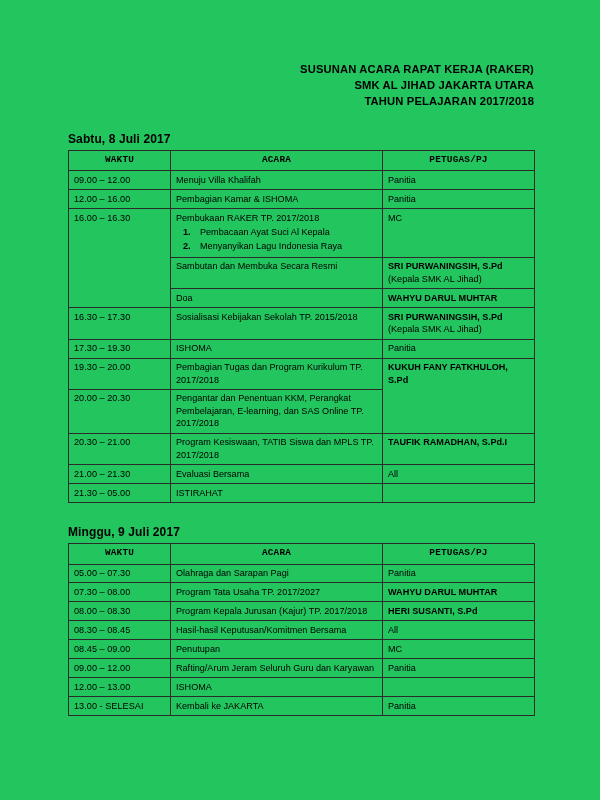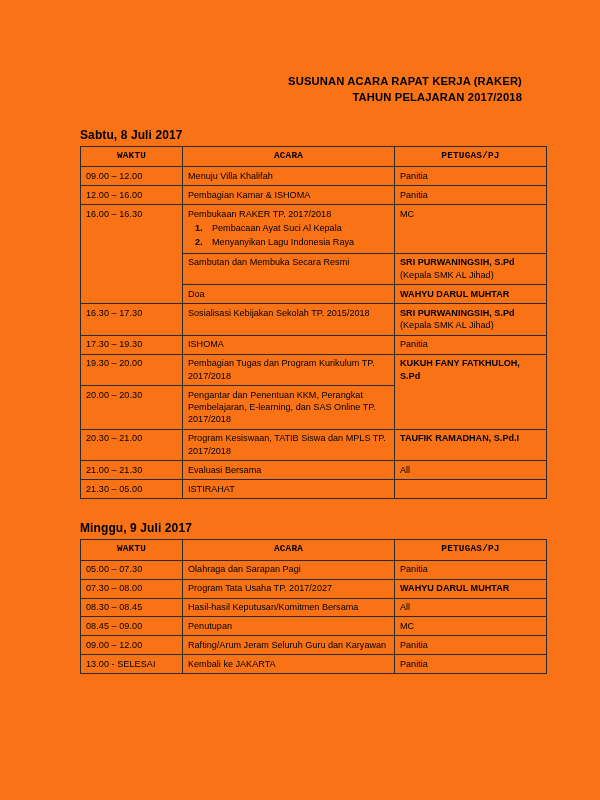--- a/index.html
+++ b/index.html
@@ -13,22 +13,22 @@
     height: 800px;
     font-family: "Liberation Sans", sans-serif;
     color: #000000;
     overflow: hidden;
   }
   .page {
     position: relative;
     width: 600px;
     height: 800px;
     box-sizing: border-box;
-    padding: 12px;
-    background: #f97316;
+    padding: 0;
+    background: #22c55e;
   }
 
   
   .doc-header {
     text-align: right;
     padding: 62px 66px 0 66px;
     line-height: 1.42;
   }
   .doc-header .hline {
     font-size: 11.2px;
@@ -110,20 +110,21 @@
     font-weight: bold;
   }
 </style>
 </head>
 <body>
 
 <div class="page">
 
   <div class="doc-header">
     <div class="hline">SUSUNAN ACARA RAPAT KERJA (RAKER)</div>
+    <div class="hline">SMK AL JIHAD JAKARTA UTARA</div>
     <div class="hline">TAHUN PELAJARAN 2017/2018</div>
   </div>
 
   <div class="day-section sec-sabtu">
     <div class="day-label">Sabtu, 8 Juli 2017</div>
 
     <table class="sched">
       <colgroup>
         <col class="c-waktu">
           <col class="c-acara">
@@ -235,35 +236,45 @@
           <td class="waktu">05.00 – 07.30</td>
           <td class="acara">Olahraga dan Sarapan Pagi</td>
           <td class="petugas">Panitia</td>
         </tr>
         <tr>
           <td class="waktu">07.30 – 08.00</td>
           <td class="acara">Program Tata Usaha TP. 2017/2027</td>
           <td class="petugas bold">WAHYU DARUL MUHTAR</td>
         </tr>
         <tr>
+          <td class="waktu">08.00 – 08.30</td>
+          <td class="acara">Program Kepala Jurusan (Kajur) TP. 2017/2018</td>
+          <td class="petugas bold">HERI SUSANTI, S.Pd</td>
+        </tr>
+        <tr>
           <td class="waktu">08.30 – 08.45</td>
           <td class="acara">Hasil-hasil Keputusan/Komitmen Bersama</td>
           <td class="petugas">All</td>
         </tr>
         <tr>
           <td class="waktu">08.45 – 09.00</td>
           <td class="acara">Penutupan</td>
           <td class="petugas">MC</td>
         </tr>
         <tr>
           <td class="waktu">09.00 – 12.00</td>
           <td class="acara">Rafting/Arum Jeram Seluruh Guru dan Karyawan</td>
           <td class="petugas">Panitia</td>
         </tr>
         <tr>
+          <td class="waktu">12.00 – 13.00</td>
+          <td class="acara">ISHOMA</td>
+          <td class="petugas"></td>
+        </tr>
+        <tr>
           <td class="waktu">13.00 - SELESAI</td>
           <td class="acara">Kembali ke JAKARTA</td>
           <td class="petugas">Panitia</td>
         </tr>
       </tbody>
     </table>
   </div>
 
 </div>
 

